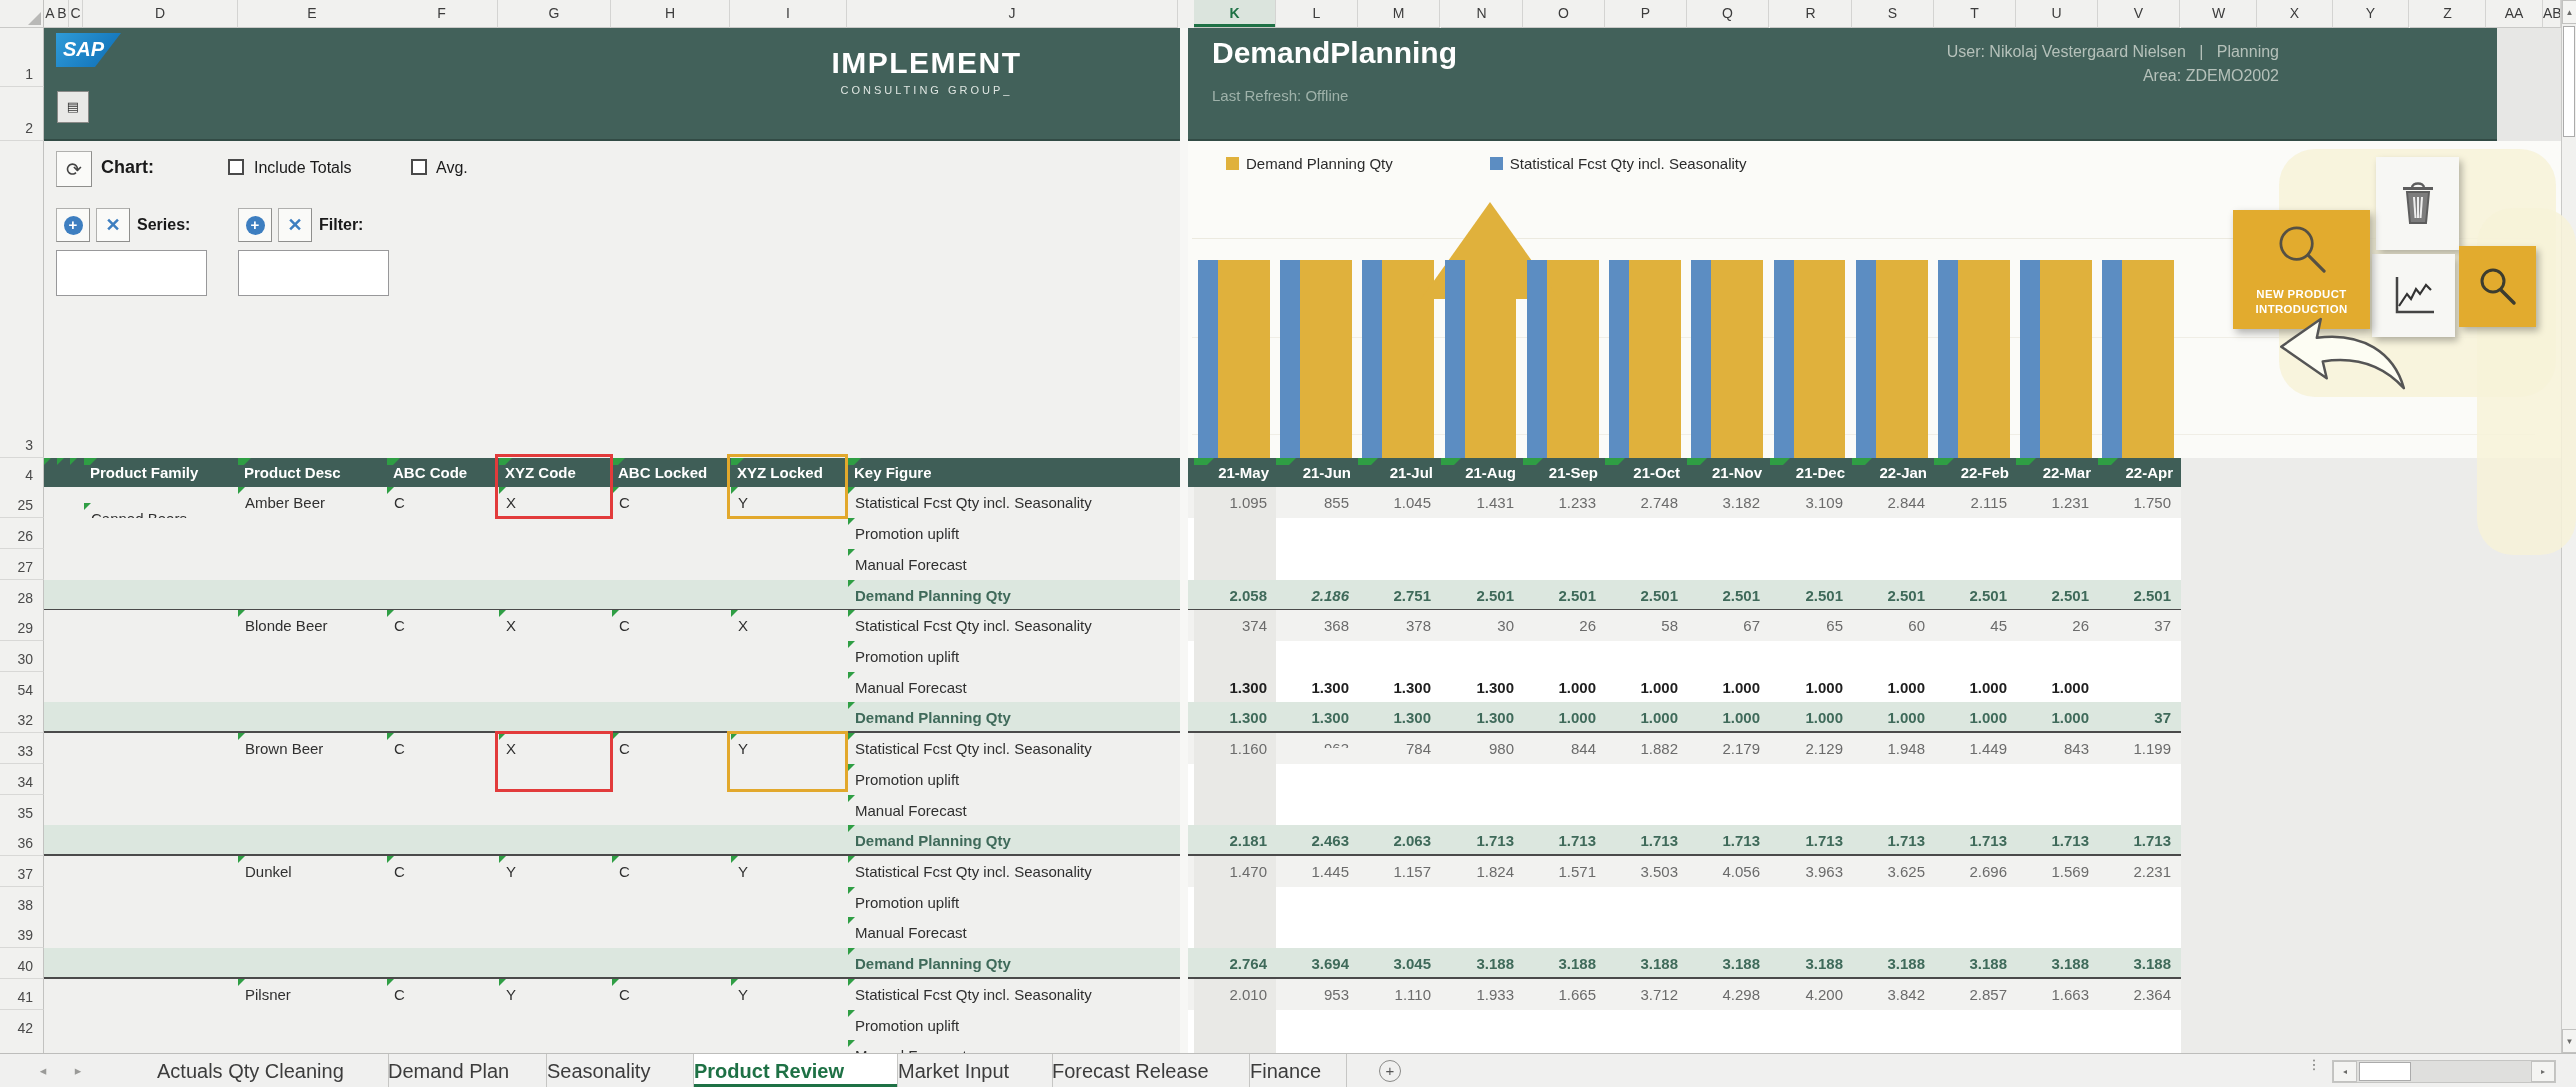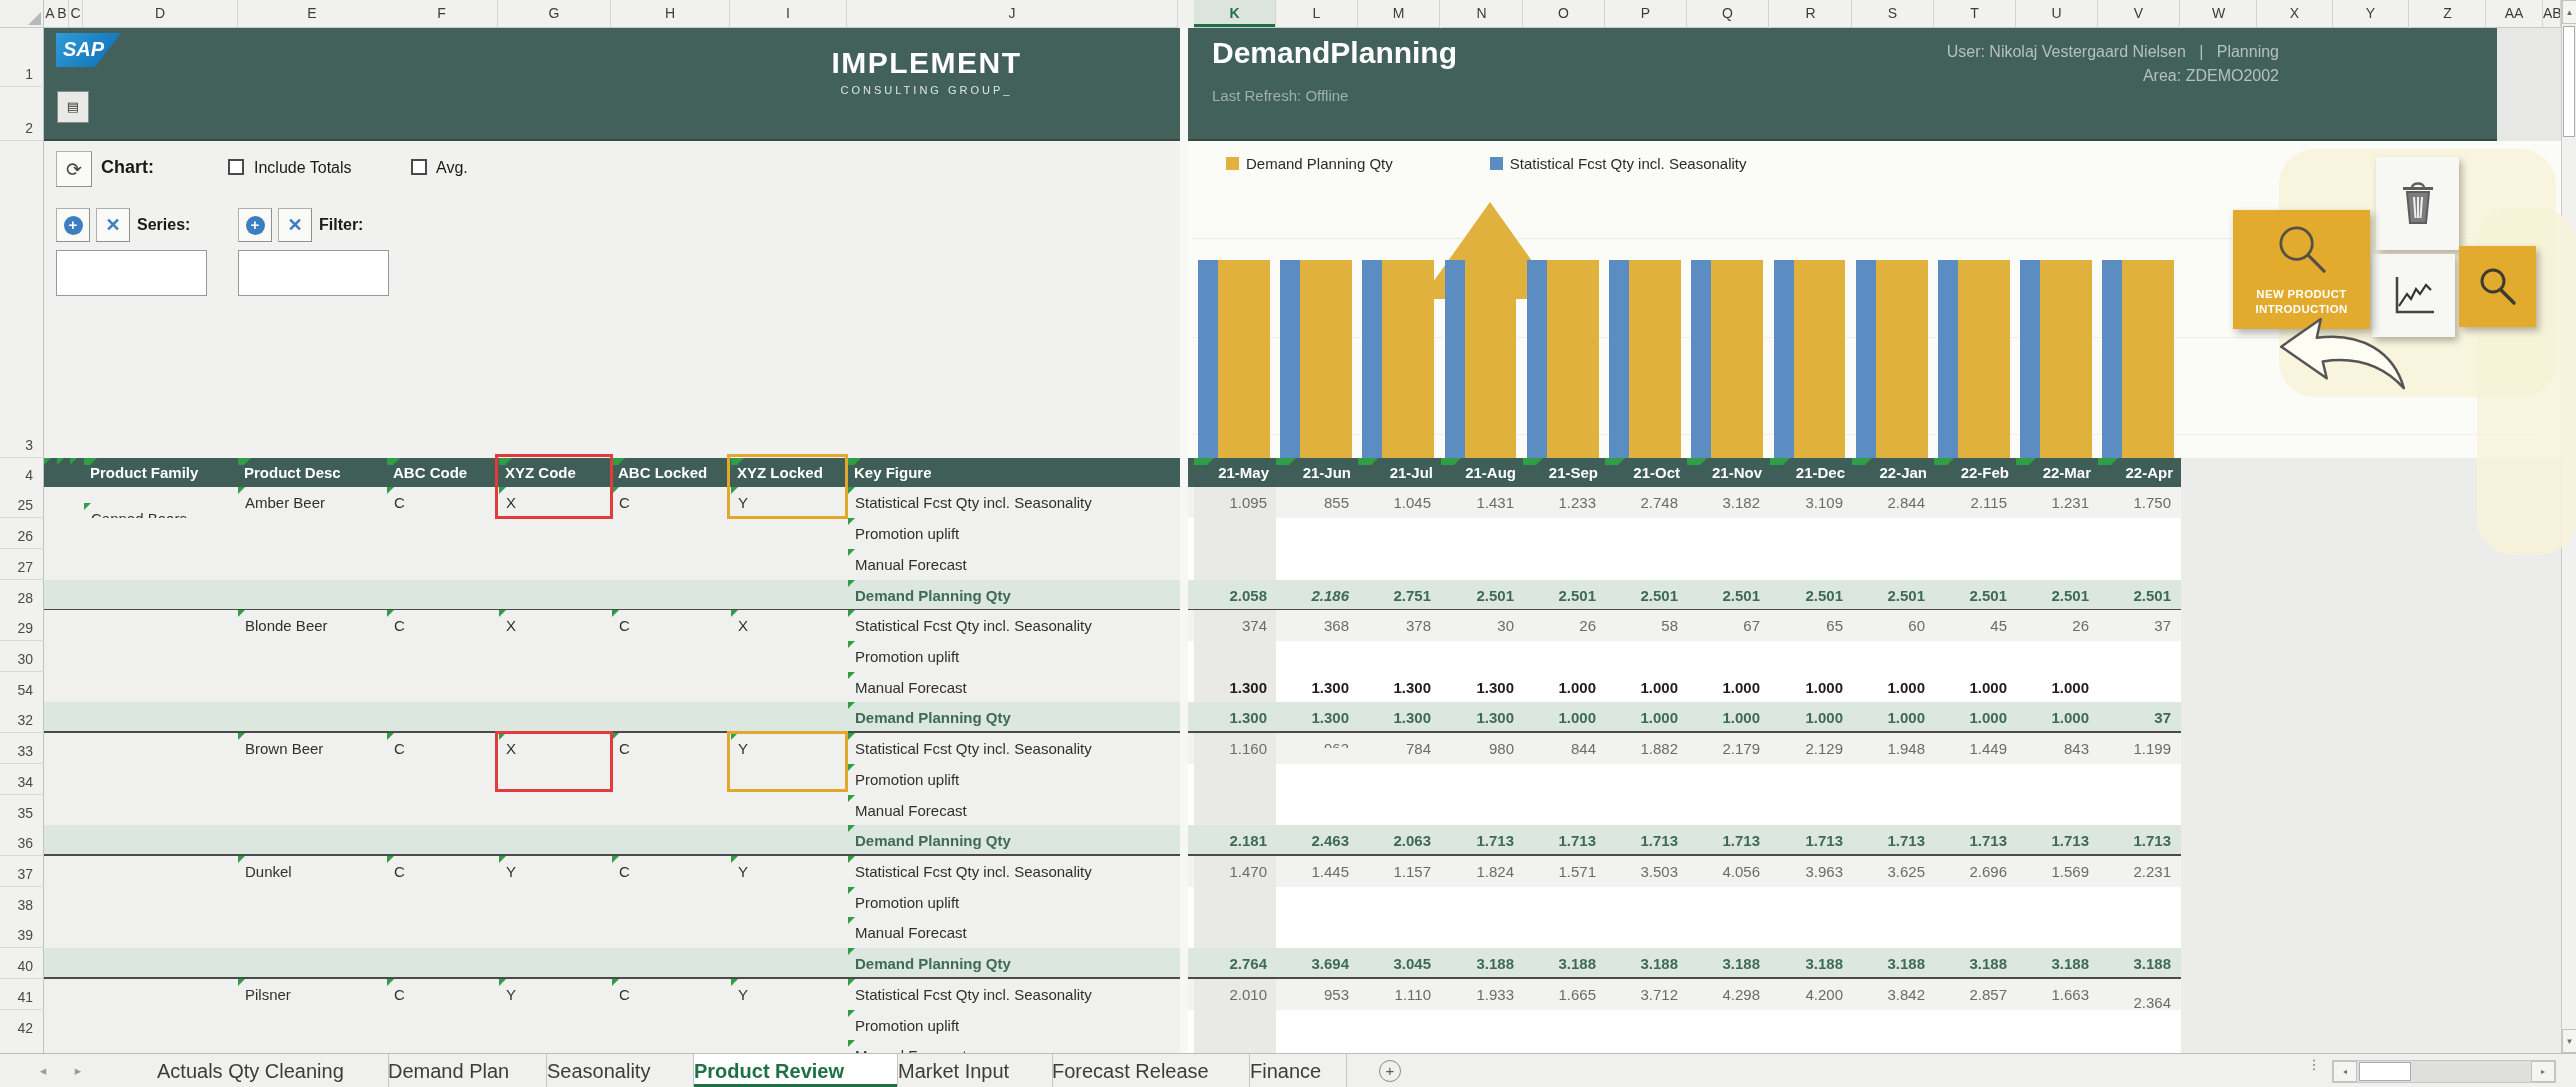--- a/index.html
+++ b/index.html
@@ -634,21 +634,21 @@
       <div class="cell val" style="position: absolute; left: 1276px; top: 0px; width: 82px; height: 31px;">953</div>
       <div class="cell val" style="position: absolute; left: 1358px; top: 0px; width: 82px; height: 31px;">1.110</div>
       <div class="cell val" style="position: absolute; left: 1441px; top: 0px; width: 82px; height: 31px;">1.933</div>
       <div class="cell val" style="position: absolute; left: 1523px; top: 0px; width: 82px; height: 31px;">1.665</div>
       <div class="cell val" style="position: absolute; left: 1605px; top: 0px; width: 82px; height: 31px;">3.712</div>
       <div class="cell val" style="position: absolute; left: 1687px; top: 0px; width: 82px; height: 31px;">4.298</div>
       <div class="cell val" style="position: absolute; left: 1770px; top: 0px; width: 82px; height: 31px;">4.200</div>
       <div class="cell val" style="position: absolute; left: 1852px; top: 0px; width: 82px; height: 31px;">3.842</div>
       <div class="cell val" style="position: absolute; left: 1934px; top: 0px; width: 82px; height: 31px;">2.857</div>
       <div class="cell val" style="position: absolute; left: 2016px; top: 0px; width: 82px; height: 31px;">1.663</div>
-      <div class="cell val" style="position: absolute; left: 2098px; top: 8px; width: 82px; height: 31px;">2.364</div>
+      <div class="cell val" style="position: absolute; left: 2098px; top: 0px; width: 82px; height: 31px;">2.364</div>
       <div class="rfill"></div>
     </div>
     <div class="trow" style="position: absolute; left: 0px; top: 1010px; width: 2576px; height: 31px;">
       <div class="gut" style="position: absolute; left: 0px; top: 0px; width: 44px; height: 31px;">42</div>
       <div class="lblock" style="background: rgb(240, 240, 238);">
         <div class="cell kf" style="position: absolute; left: 804px; top: 0px; width: 331px; height: 31px;"><span class="tri"></span><span>Promotion uplift</span></div>
       </div>
       <div class="band" style="background: rgb(255, 255, 255);"></div>
       <div style="position: absolute; left: 1194px; top: 0px; width: 82px; height: 31px; background: rgb(233, 233, 230);"></div>
       <div class="rfill"></div>

